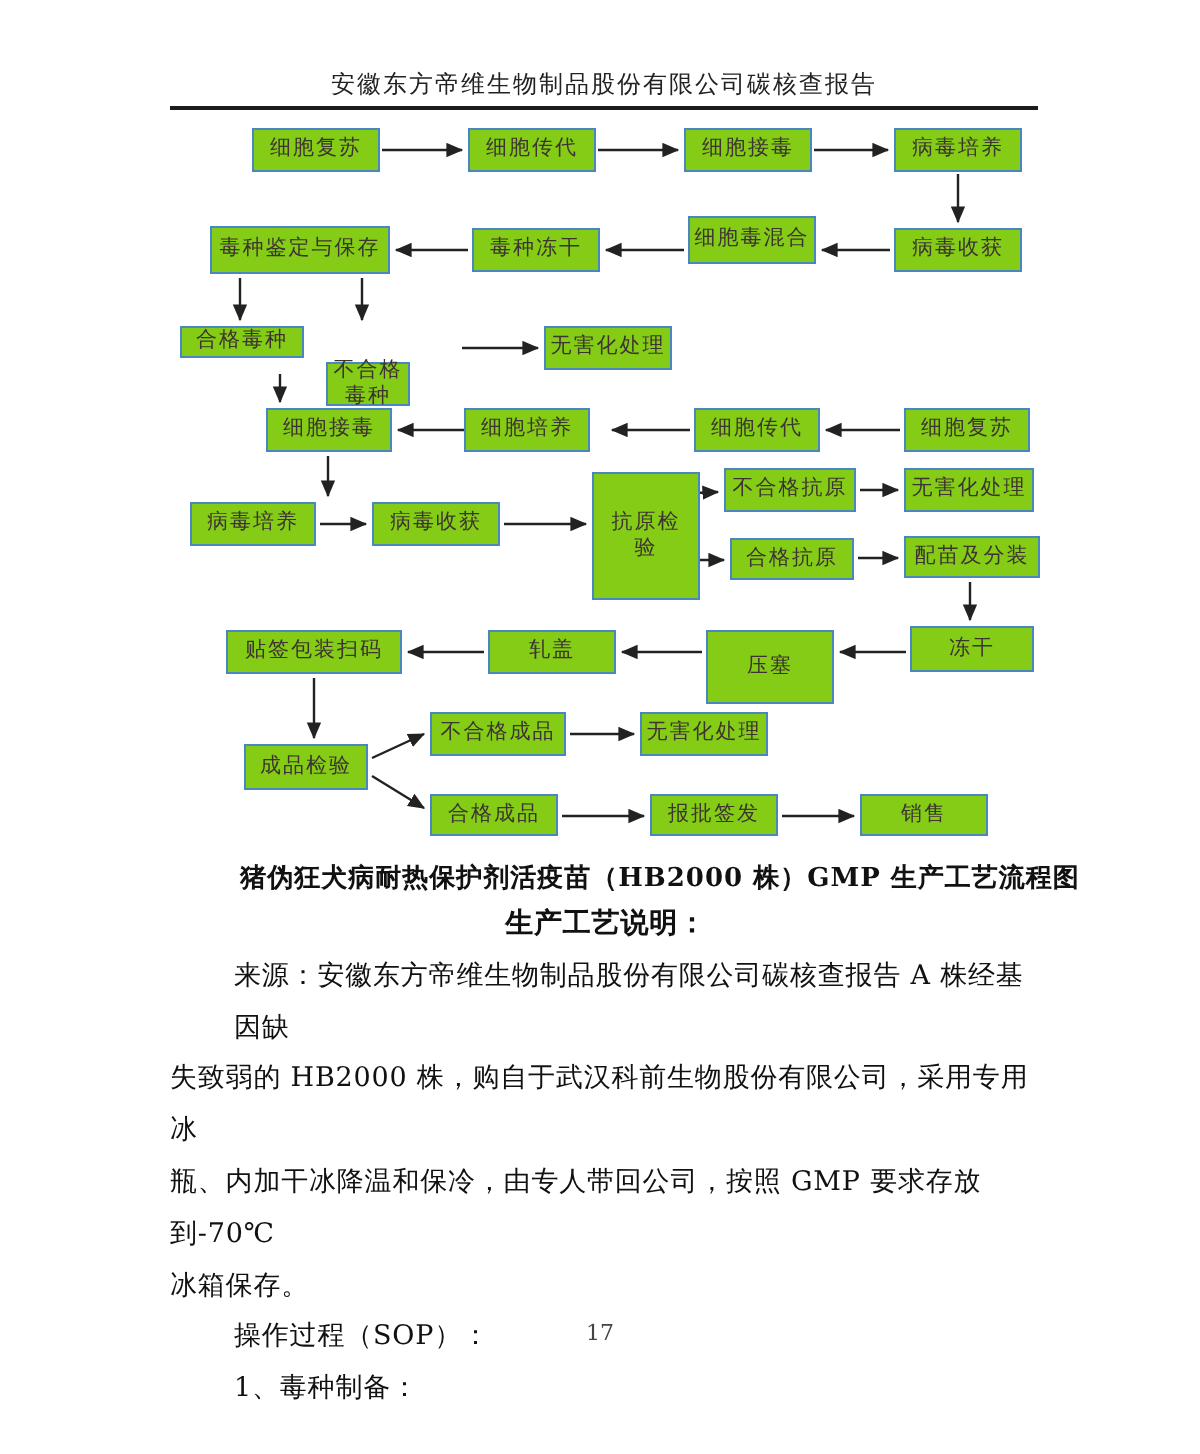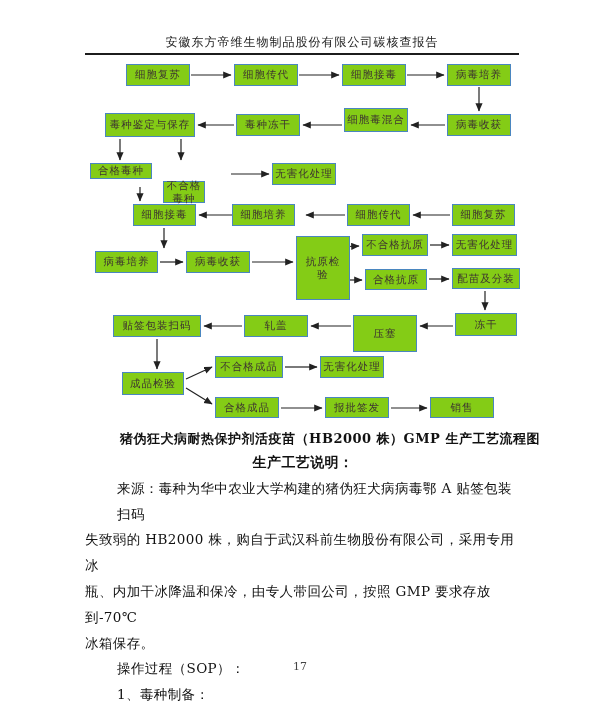--- a/index.html
+++ b/index.html
@@ -130,21 +130,21 @@
     <div class="fc-box" style="left:320px;top:356px;width:64px;height:22px">无害化处理</div>
     <div class="fc-box" style="left:215px;top:397px;width:64px;height:21px">合格成品</div>
     <div class="fc-box" style="left:325px;top:397px;width:64px;height:21px">报批签发</div>
     <div class="fc-box" style="left:430px;top:397px;width:64px;height:21px">销售</div>
 
     <div class="fc-caption">猪伪狂犬病耐热保护剂活疫苗（HB2000 株）GMP 生产工艺流程图</div>
   </div>
 
   <div class="body-text">
     <div class="title">生产工艺说明：</div>
-    <div class="indent">来源：毒种为华中农业大学构建的猪伪狂犬病病毒鄂 A 贴签包装扫码</div>
+    <div class="indent">来源：安徽东方帝维生物制品股份有限公司碳核查报告 A 株经基因缺</div>
     <div>失致弱的 HB2000 株，购自于武汉科前生物股份有限公司，采用专用冰</div>
     <div>瓶、内加干冰降温和保冷，由专人带回公司，按照 GMP 要求存放到-70℃</div>
     <div>冰箱保存。</div>
     <div class="indent">操作过程（SOP）：</div>
     <div class="indent">1、毒种制备：</div>
   </div>
 
   <div class="page-number">17</div>
 
 </div>

